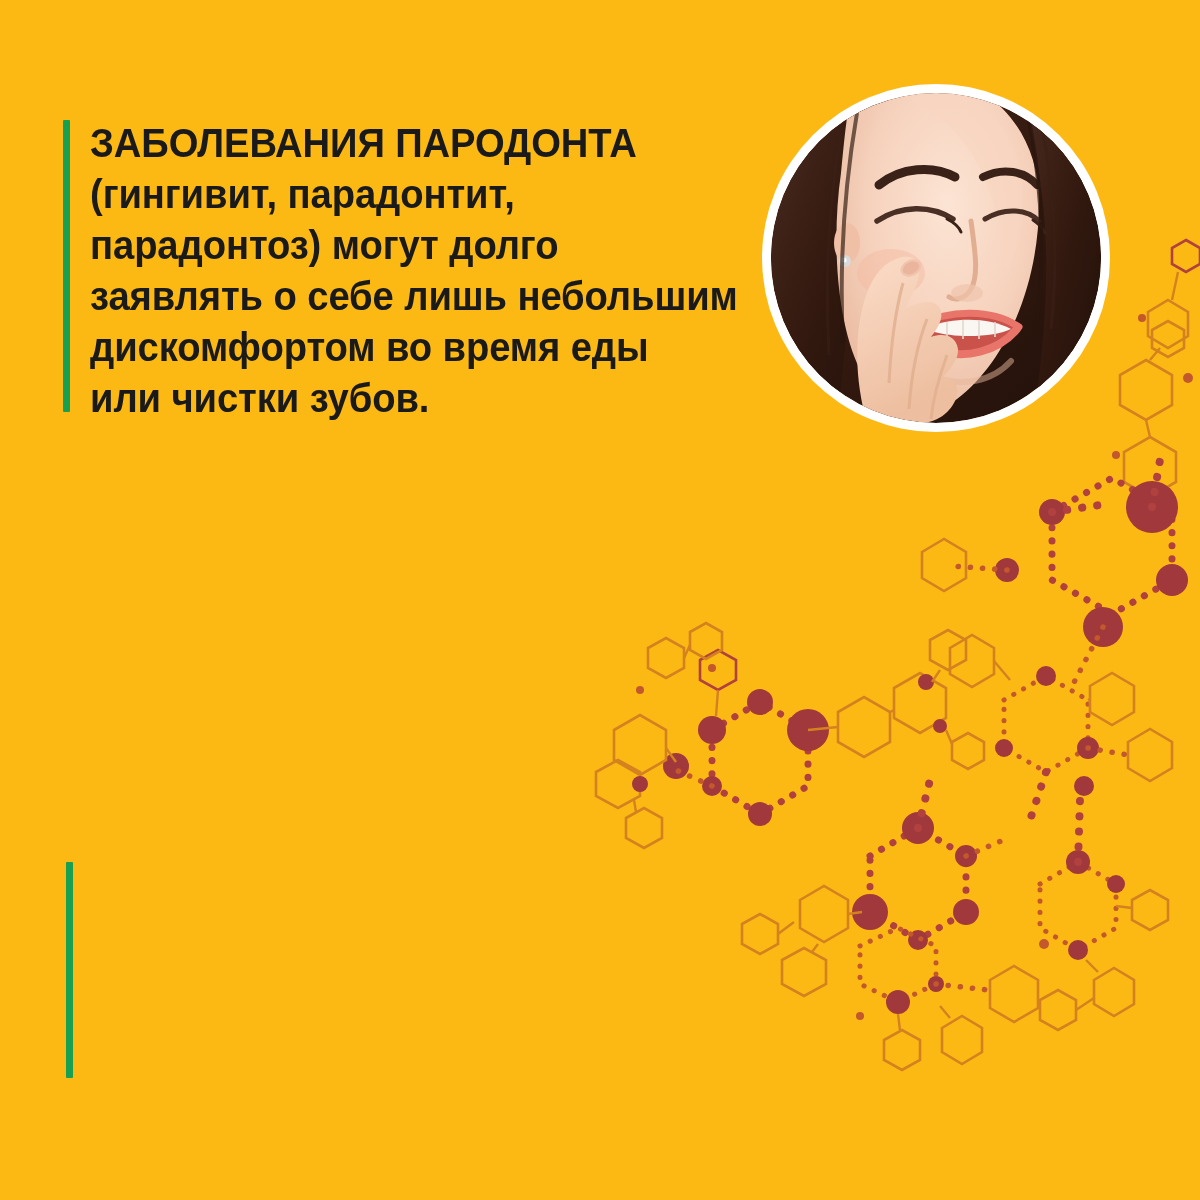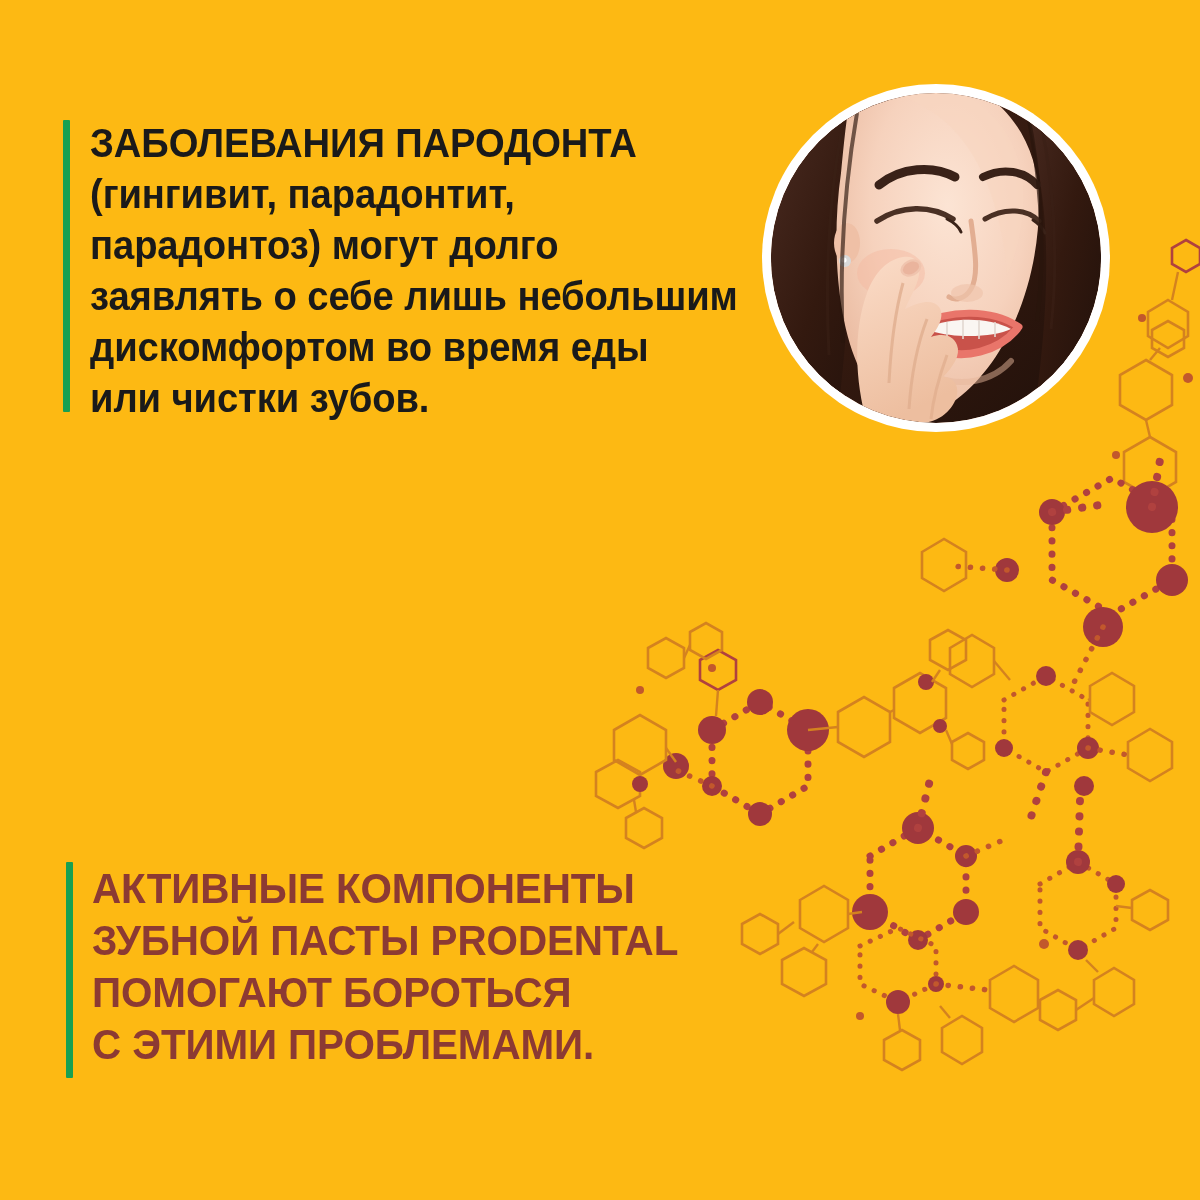--- a/index.html
+++ b/index.html
@@ -270,26 +270,20 @@
   <div class="text-block" id="block-perio">
     <span class="line" style="color: rgb(26, 26, 26);">ЗАБОЛЕВАНИЯ ПАРОДОНТА</span>
     <span class="line" style="color: rgb(26, 26, 26);">(гингивит, парадонтит,</span>
     <span class="line" style="color: rgb(26, 26, 26);">парадонтоз) могут долго</span>
     <span class="line" style="color: rgb(26, 26, 26);">заявлять о себе лишь небольшим</span>
     <span class="line" style="color: rgb(26, 26, 26);">дискомфортом во время еды</span>
     <span class="line" style="color: rgb(26, 26, 26);">или чистки зубов.</span>
   </div>
 
 
-  <div class="text-block" id="block-cta">
-    <span class="line" style="color: rgb(140, 58, 51);">АКТИВНЫЕ КОМПОНЕНТЫ</span>
-    <span class="line" style="color: rgb(140, 58, 51);">ЗУБНОЙ ПАСТЫ PRODENTAL</span>
-    <span class="line" style="color: rgb(140, 58, 51);">ПОМОГАЮТ БОРОТЬСЯ</span>
-    <span class="line" style="color: rgb(140, 58, 51);">С ЭТИМИ ПРОБЛЕМАМИ.</span>
-  </div>
 
   <div id="photo-circle" style="background: rgb(255, 255, 255);">
     <div id="photo-inner">
       <svg width="330" height="330" viewBox="0 0 330 330" xmlns="http://www.w3.org/2000/svg" aria-hidden="true">
         <defs>
           <radialGradient id="skin" cx="55%" cy="40%" r="70%">
             <stop offset="0%" stop-color="#FCE4D4"></stop>
             <stop offset="55%" stop-color="#F6D2BD"></stop>
             <stop offset="100%" stop-color="#E8B79C"></stop>
           </radialGradient>

